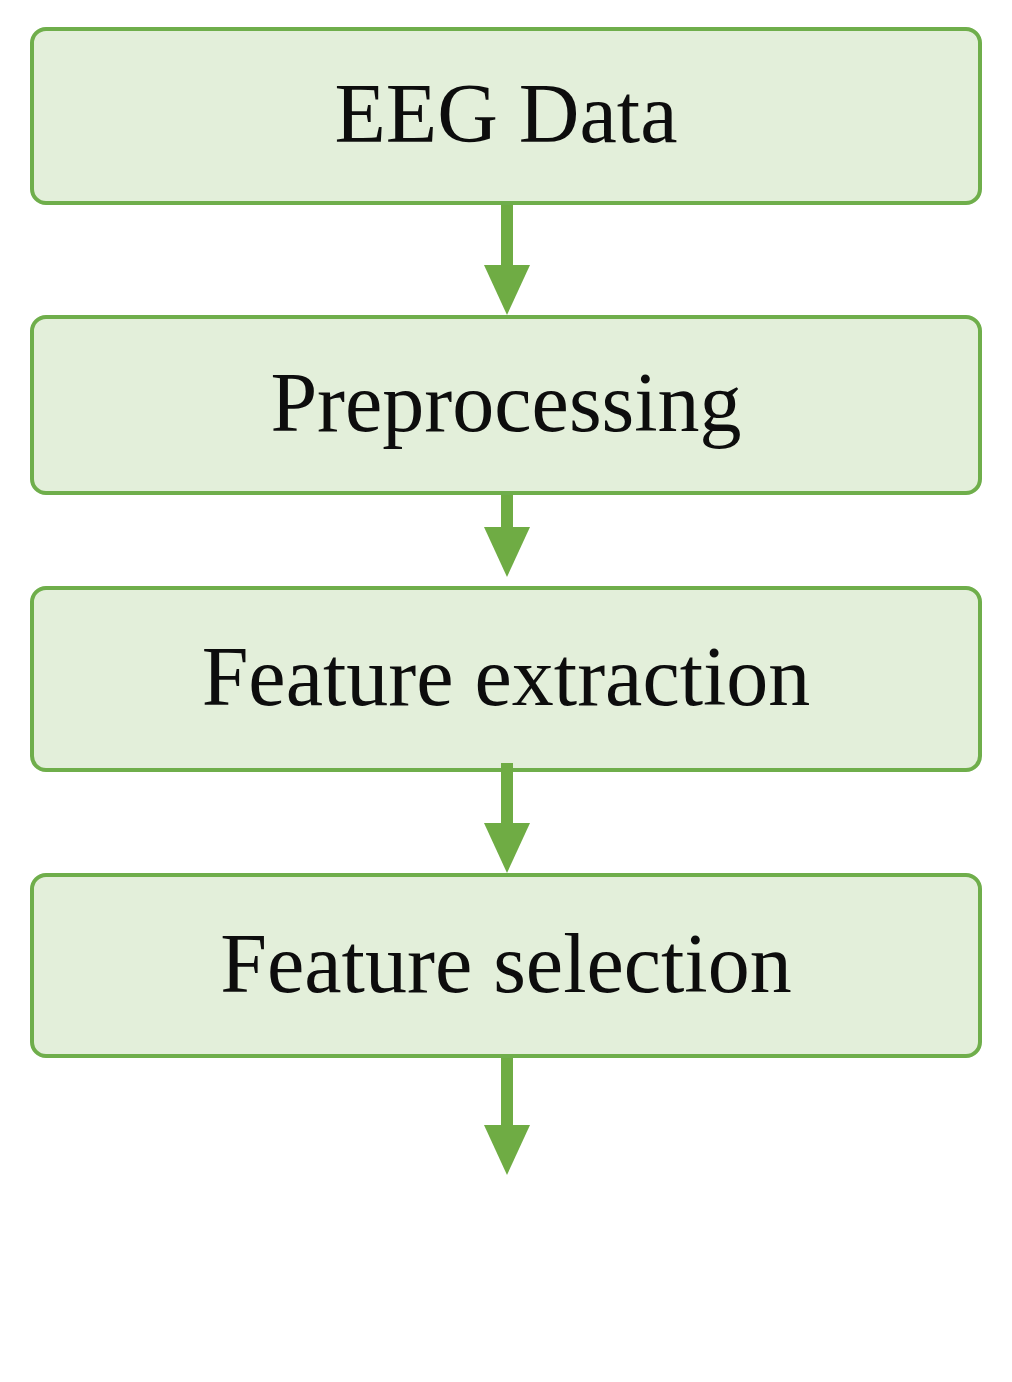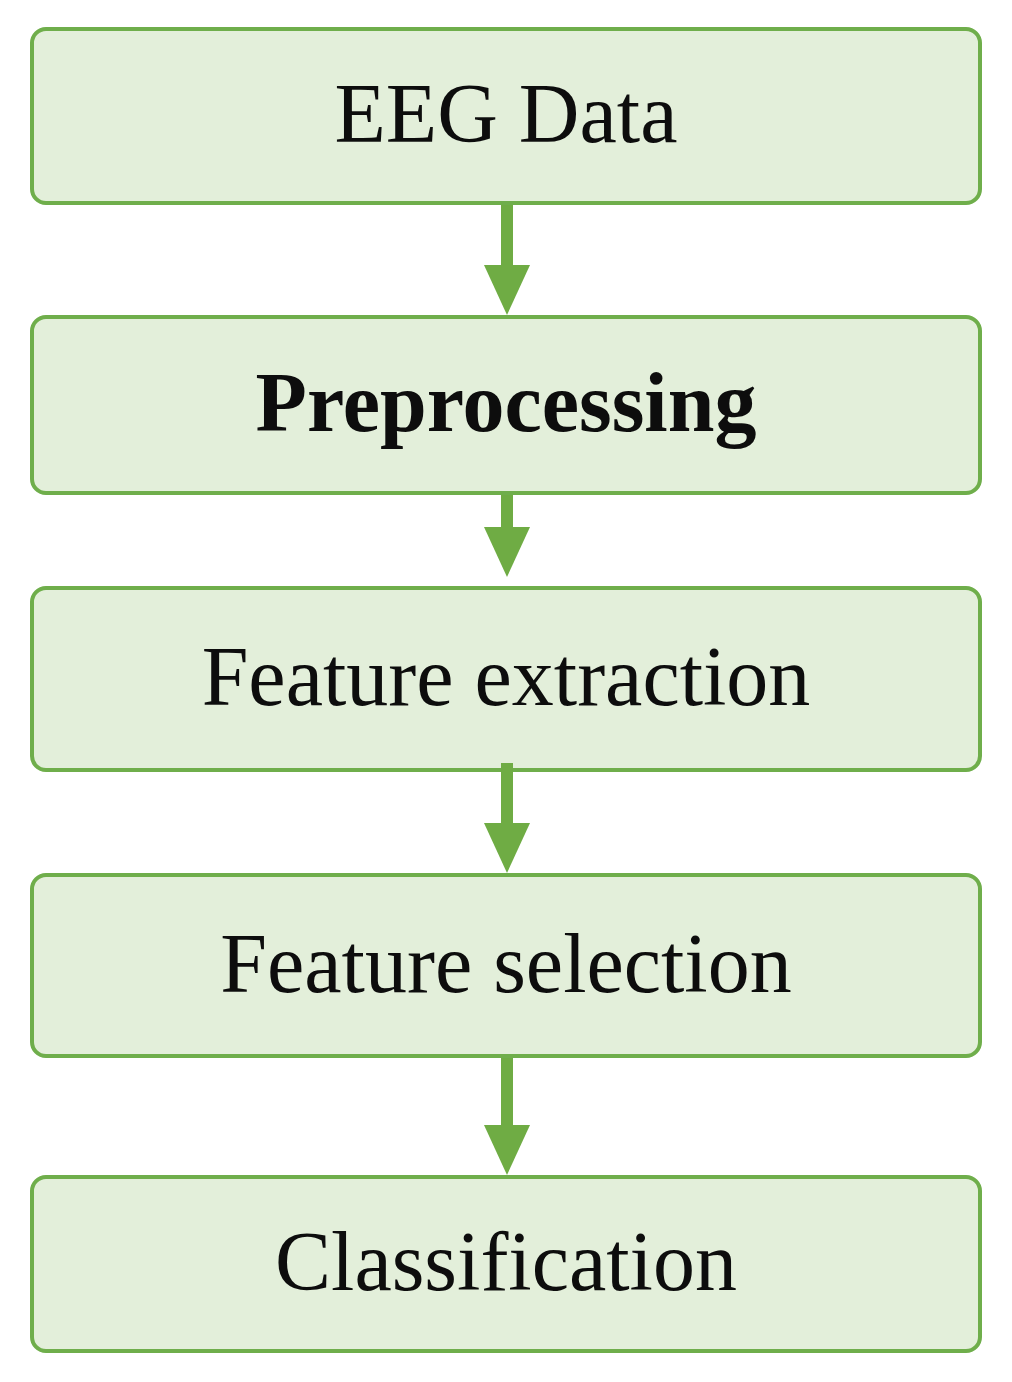--- a/index.html
+++ b/index.html
@@ -28,21 +28,21 @@
     justify-content: center;
   }
   .node-label {
     color: var(--text, #0d0d0d);
     font-size: 84px;
     line-height: 1;
     white-space: nowrap;
     transform: translateY(-2px);
   }
   .node-1 { top: 27px;   height: 178px; }
-  .node-2 { top: 315px;  height: 180px; font-weight: bold; }
+  .node-2 { top: 315px;  height: 180px; }
   .node-3 { top: 577px;  height: 186px; margin-top: 9px; }
   .node-4 { top: 873px;  height: 185px; }
   .node-5 { top: 1175px; height: 178px; }
   .arrow {
     position: absolute;
     left: 483px;
     width: 48px;
     display: block;
   }
   .arrow-1 { top: 205px;  height: 110px; }
@@ -84,17 +84,14 @@
 
   <div class="node node-4">
     <span class="node-label">Feature selection</span>
   </div>
 
   <svg class="arrow arrow-4" viewBox="0 0 48 117" xmlns="http://www.w3.org/2000/svg">
     <rect x="18" y="0" width="12" height="69" style="fill:var(--arrow, #6fac44)"></rect>
     <polygon points="1,67 47,67 24,117" style="fill:var(--arrow, #6fac44)"></polygon>
   </svg>
 
-  <div class="node node-5">
-    <span class="node-label">Classification</span>
-  </div>
 
 </div>
 
 </body></html>

